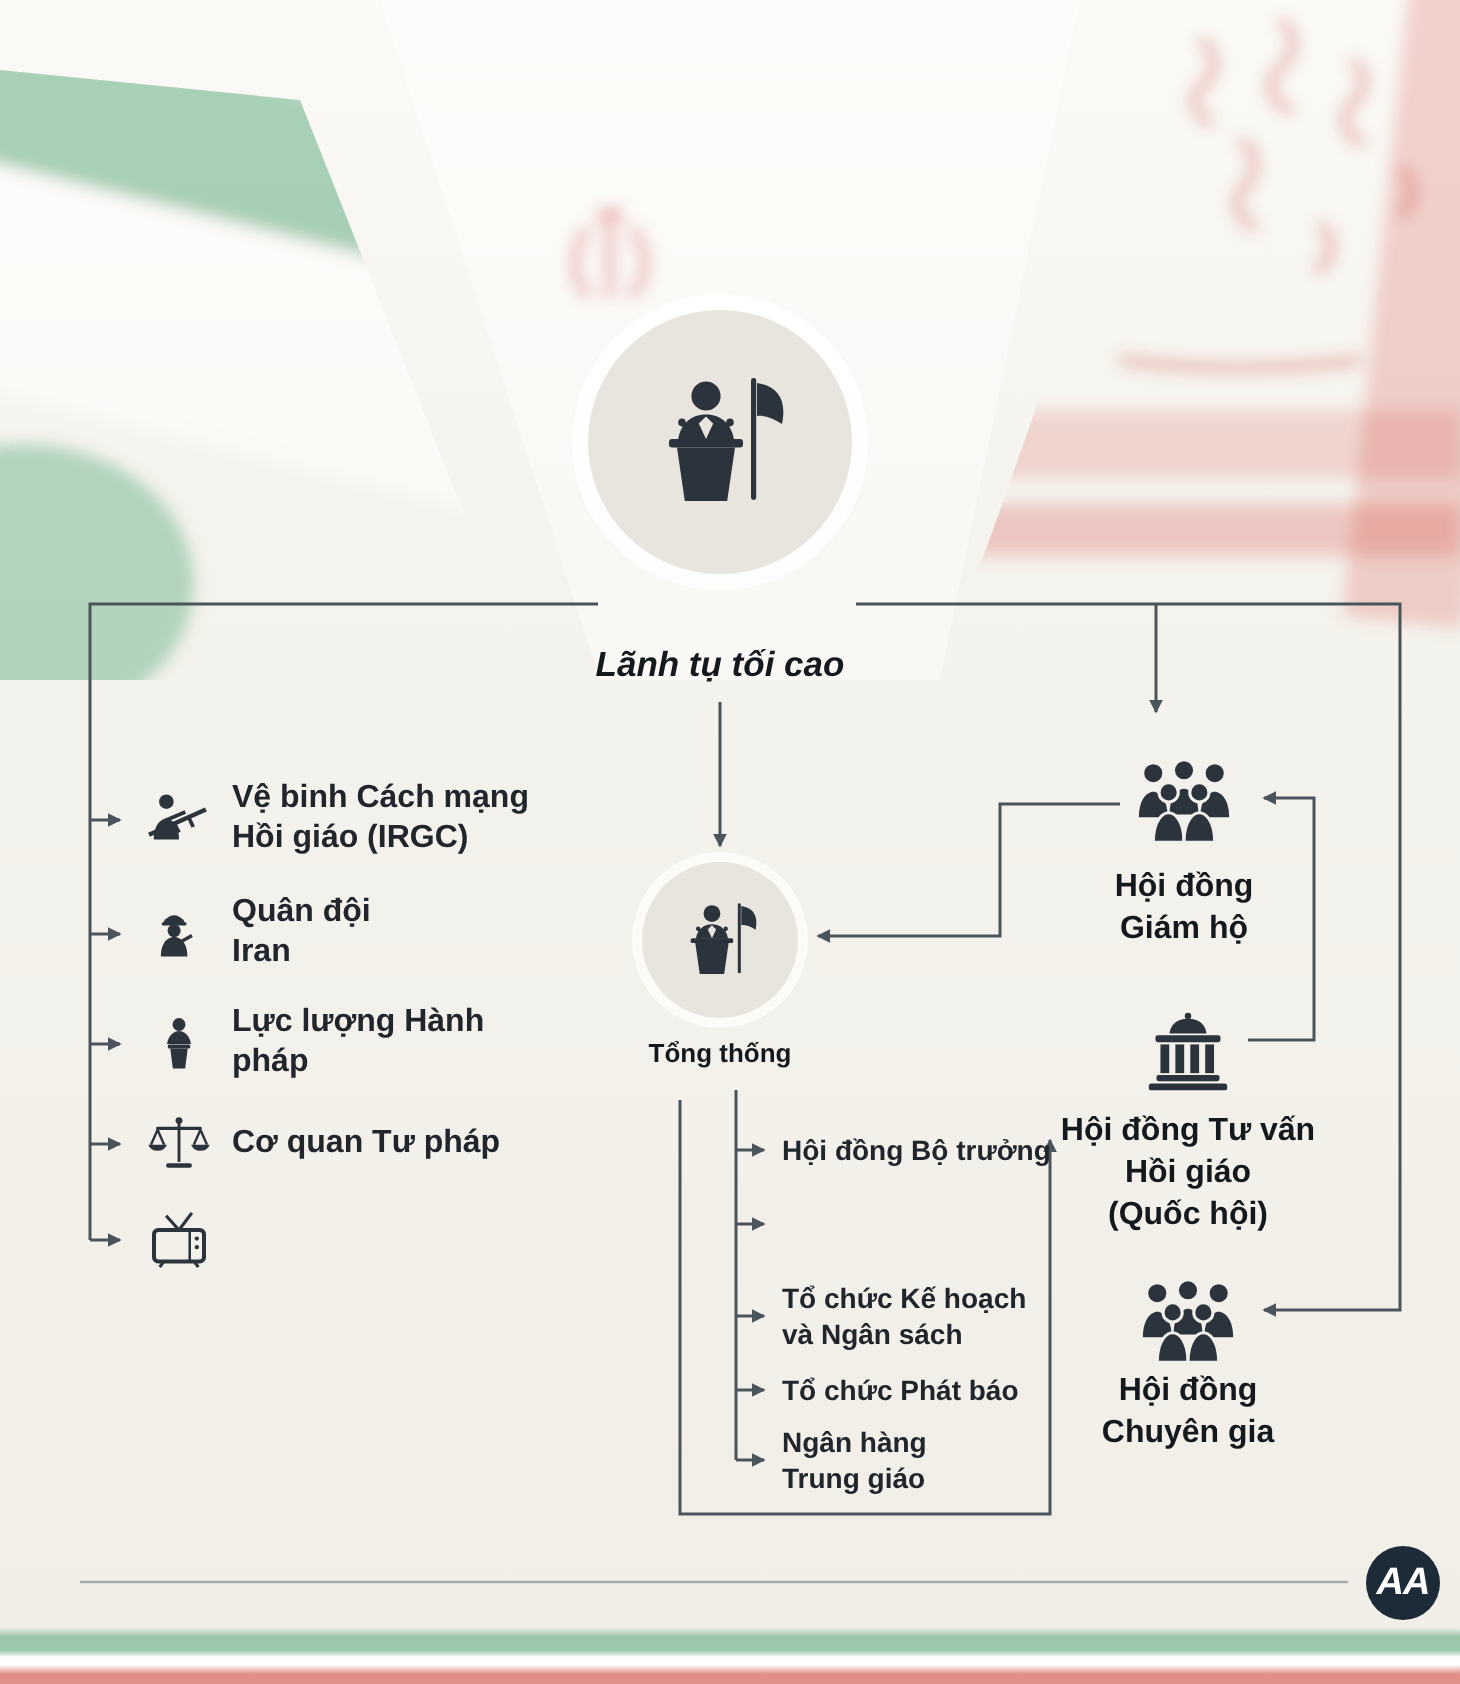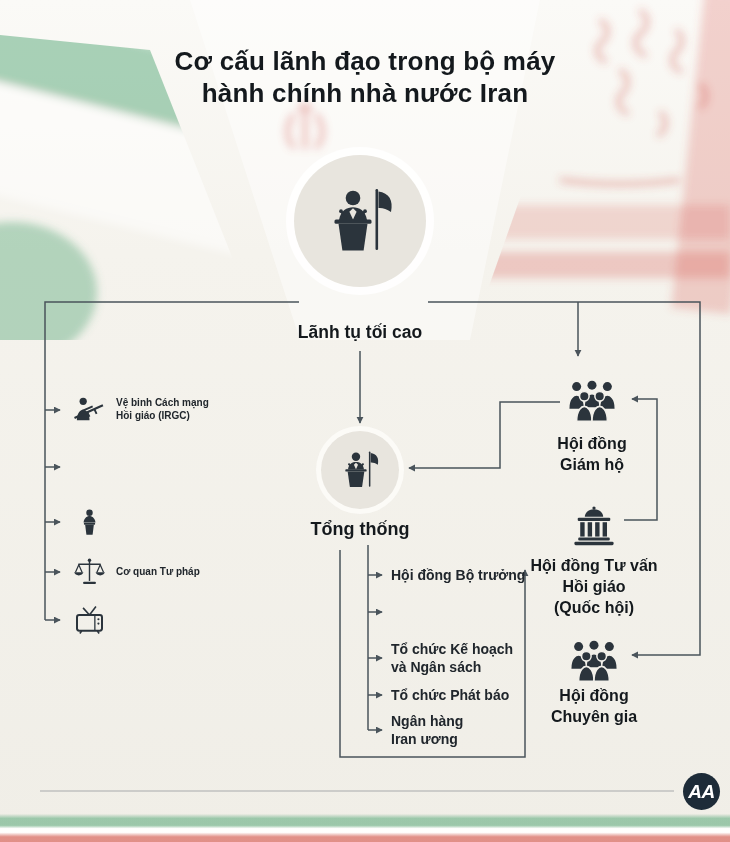--- a/index.html
+++ b/index.html
@@ -14,26 +14,26 @@
     font-size:26px;line-height:1.22;font-weight:700;color:#14191d;
     white-space:pre-line;letter-spacing:.2px;
   }
   .node{position:absolute;border-radius:50%;background:#e8e5de;
     display:flex;align-items:center;justify-content:center;}
   .node.supreme{left:294px;top:155px;width:132px;height:132px;
     box-shadow:0 0 0 8px rgba(255,255,255,.85);}
   .node.president{left:321px;top:431px;width:78px;height:78px;
     box-shadow:0 0 0 5px rgba(252,251,248,.95);}
   .node-label{position:absolute;text-align:center;font-weight:700;color:#14191d;white-space:pre-line;}
-  .supreme-label{left:260px;top:322px;width:200px;font-size:17.5px;}
-  .president-label{left:280px;top:519px;width:160px;font-size:18px;}
+  .supreme-label{left:260px;top:322px;width:200px;font-size:17.5px;font-style:italic;}
+  .president-label{left:280px;top:519px;width:160px;font-size:13px;}
   .left-item{position:absolute;left:70px;transform:translateY(-50%);
     display:flex;align-items:center;gap:8px;}
   .left-item .icn{width:38px;flex:0 0 38px;display:flex;align-items:center;justify-content:center;}
-  .left-item .itxt{font-size:10px;font-weight:700;color:#20262c;white-space:pre-line;line-height:1.28;}
+  .left-item .itxt{font-size:16px;font-weight:700;color:#20262c;white-space:pre-line;line-height:1.28;}
   .mid-item{position:absolute;left:391px;transform:translateY(-50%);
     font-size:14px;font-weight:700;color:#20262c;white-space:pre-line;line-height:1.3;}
   .right-icon{position:absolute;transform:translate(-50%,-50%);display:flex;}
   .right-label{position:absolute;transform:translateX(-50%);text-align:center;
     font-size:16px;font-weight:700;color:#14191d;white-space:pre-line;line-height:1.3;}
   .aa-logo{
     position:absolute;left:683px;top:773px;width:37px;height:37px;border-radius:50%;
     background:#1d2b38;color:#fff;display:flex;align-items:center;justify-content:center;
     font-weight:700;font-style:italic;font-size:19px;letter-spacing:-.5px;
   }
@@ -197,22 +197,20 @@
       <path d="M368,575 H382" marker-end="url(#ah)"></path>
       <path d="M368,612 H382" marker-end="url(#ah)"></path>
       <path d="M368,658 H382" marker-end="url(#ah)"></path>
       <path d="M368,695 H382" marker-end="url(#ah)"></path>
       <path d="M368,730 H382" marker-end="url(#ah)"></path>
       <path d="M340,550 V757 H525 V570" marker-end="url(#ah)"></path>
     </g>
     <path d="M40,791 H674" stroke="#a7aaac" stroke-width="1.2"></path>
   </svg>
 
-  <div class="title">Cơ cấu lãnh đạo trong bộ máy
-hành chính nhà nước Iran</div>
 
   <div class="node supreme">
     <svg width="80" height="80" fill="#2b343c">
         <use href="#i-podium"></use>
       </svg>
   </div>
   <div class="node-label supreme-label">Lãnh tụ tối cao</div>
 
   <div class="node president">
     <svg width="46" height="46" fill="#2b343c">
@@ -223,26 +221,37 @@
 
   <div class="left-item" style="top:410px">
     <span class="icn">
       <svg width="37" height="30" fill="#2b343c">
           <use href="#i-soldier"></use>
         </svg>
       </span>
     <span class="itxt">Vệ binh Cách mạng
 Hồi giáo (IRGC)</span>
   </div>
+  <div class="left-item" style="top:467px">
+    <span class="icn">
+      <svg width="28" height="30" fill="#2b343c">
+          <use href="#i-officer"></use>
+        </svg>
+      </span>
+    <span class="itxt">Quân đội
+Iran</span>
+  </div>
   <div class="left-item" style="top:522px">
     <span class="icn">
       <svg width="27" height="30" fill="#2b343c">
           <use href="#i-official"></use>
         </svg>
       </span>
+    <span class="itxt">Lực lượng Hành
+pháp</span>
   </div>
   <div class="left-item" style="top:572px">
     <span class="icn">
       <svg width="33" height="30" fill="#2b343c">
           <use href="#i-scales"></use>
         </svg>
       </span>
     <span class="itxt">Cơ quan Tư pháp</span>
   </div>
   <div class="left-item" style="top:620px">
@@ -251,21 +260,21 @@
           <use href="#i-tv"></use>
         </svg>
       </span>
   </div>
 
   <div class="mid-item" style="top:575px">Hội đồng Bộ trưởng</div>
   <div class="mid-item" style="top:658px">Tổ chức Kế hoạch
 và Ngân sách</div>
   <div class="mid-item" style="top:695px">Tổ chức Phát báo</div>
   <div class="mid-item" style="top:730px">Ngân hàng
-Iran ương</div>
+Trung giáo</div>
 
   <div class="right-icon" style="left:592px;top:401px">
     <svg width="56" height="48" fill="#2b343c">
         <use href="#i-group"></use>
       </svg>
   </div>
   <div class="right-label" style="left:592px;top:434px">Hội đồng
 Giám hộ</div>
 
   <div class="right-icon" style="left:594px;top:527px">

